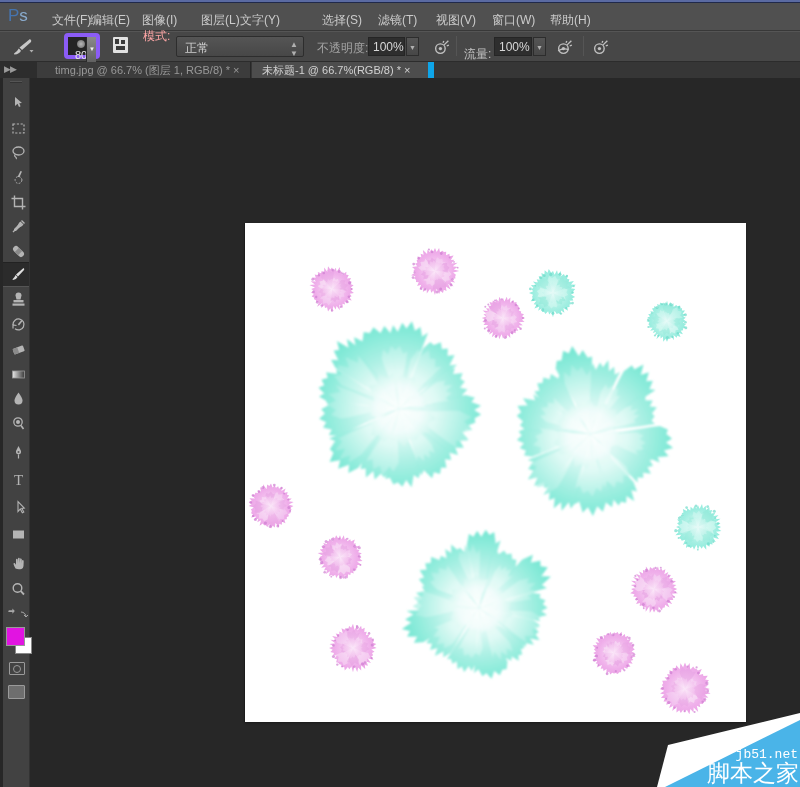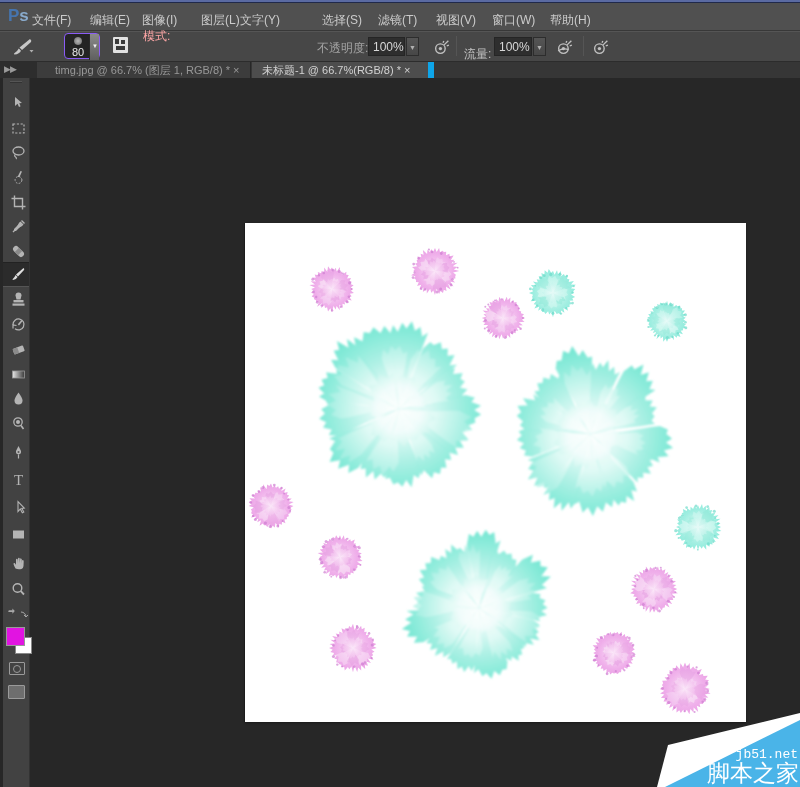--- a/index.html
+++ b/index.html
@@ -1,52 +1,56 @@
 <!DOCTYPE html>
 <html><head><meta charset="utf-8">
 <style>
 *{margin:0;padding:0;box-sizing:border-box}
 body{width:800px;height:787px;overflow:hidden;font-family:"Liberation Sans",sans-serif;font-size:12px;background:#272727;position:relative}
 </style></head>
 <body>
 <div style="position:absolute;left:0;top:0;width:800px;height:2px;background:#5a6aa2"></div>
 <div style="position:absolute;left:0;top:2px;width:800px;height:1px;background:#20294a"></div>
 <div style="position:absolute;left:0;top:3px;width:800px;height:28px;background:#505050;border-bottom:1px solid #383838;color:#cbcbcb">
-  <span style="position:absolute;left:8px;top:3px;font-size:17px;font-weight:bold;color:#4674ae">P<span style="color:#8aabcd">s</span></span>
-  <span style="position:absolute;left:32px;top:9px">文件(F)</span>
+  <span style="position:absolute;left:8px;top:3px;font-size:17px;font-weight:normal;color:#4674ae">P<span style="color:#8aabcd">s</span></span>
+  <span style="position:absolute;left:52px;top:9px">文件(F)</span>
     <span style="position:absolute;left:90px;top:9px">编辑(E)</span>
     <span style="position:absolute;left:142px;top:9px">图像(I)</span>
     <span style="position:absolute;left:201px;top:9px">图层(L)</span>
     <span style="position:absolute;left:240px;top:9px">文字(Y)</span>
     <span style="position:absolute;left:322px;top:9px">选择(S)</span>
     <span style="position:absolute;left:378px;top:9px">滤镜(T)</span>
     <span style="position:absolute;left:436px;top:9px">视图(V)</span>
     <span style="position:absolute;left:492px;top:9px">窗口(W)</span>
     <span style="position:absolute;left:550px;top:9px">帮助(H)</span>
 </div>
 <div style="position:absolute;left:0;top:31px;width:800px;height:31px;background:#474747;border-top:1px solid #555;border-bottom:1px solid #2c2c2c">
 </div>
 <div style="position:absolute;left:0;top:0;width:800px;height:787px;pointer-events:none">
 <svg style="position:absolute;left:10px;top:37px" width="26" height="20" viewBox="0 0 26 20">
  <path d="M20 2 Q22 3.5 21 5 L12 13 L9.5 10.5 Z" fill="#c8c8c8"></path>
  <path d="M8.8 11.5 L11 13.7 Q9.5 17 4.5 17.5 Q3.5 17.3 4.3 16.3 Q7 14.8 8.8 11.5 Z" fill="#c8c8c8"></path>
  <path d="M23.5 14 l4 0 l-2 2.5 Z" fill="#b0b0b0" transform="translate(-4,-1)"></path>
 </svg>
-<div style="position:absolute;left:64px;top:33px;width:36px;height:26px;background:#242424;border:1px solid #8b5cf6;border-radius:4px">
+<div style="position:absolute;left:64px;top:33px;width:36px;height:26px;background:#242424;border:4px solid #8b5cf6;border-radius:4px">
   <div style="position:absolute;left:9px;top:3px;width:8px;height:8px;border-radius:50%;background:radial-gradient(circle,#b8b8b8 0%,#888 60%,#242424 100%)"></div>
   <div style="position:absolute;left:0;top:12px;width:26px;text-align:center;font-size:11px;color:#e8e8e8">80</div>
   <div style="position:absolute;right:0px;top:0px;width:10px;height:26px;background:linear-gradient(#8a8a8a,#5f5f5f);border-left:1px solid #2a2a2a"></div>
   <div style="position:absolute;right:1px;top:9px;color:#f0f0f0;font-size:6px">▼</div>
 </div>
 <div style="position:absolute;left:113px;top:37px;width:15px;height:16px;background:#e2e2e2;border-radius:1px">
   <div style="position:absolute;left:2px;top:2px;width:4px;height:5px;background:#3a3a3a"></div>
   <div style="position:absolute;left:8px;top:3px;width:4px;height:4px;background:#3a3a3a"></div>
   <div style="position:absolute;left:3px;top:9px;width:9px;height:4px;background:#3a3a3a"></div>
 </div>
 <span style="position:absolute;left:143px;top:28px;color:#fca5a5">模式:</span>
+<div style="position:absolute;left:176px;top:36px;width:128px;height:21px;background:linear-gradient(#555,#474747);border:1px solid #2d2d2d;border-radius:2px">
+  <span style="position:absolute;left:8px;top:3px;color:#cfcfcf">正常</span>
+  <span style="position:absolute;right:5px;top:3px;color:#b0b0b0;font-size:8px">▲<br>▼</span>
+</div>
 <span style="position:absolute;left:317px;top:40px;color:#a3a3a3">不透明度:</span>
 <div style="position:absolute;left:368px;top:37px;width:37px;height:19px;background:#2e2e2e;border:1px solid #252525">
   <span style="position:absolute;left:4px;top:2px;color:#d8d8d8">100%</span>
 </div>
 <div style="position:absolute;left:406px;top:37px;width:13px;height:19px;background:linear-gradient(#555,#474747);border:1px solid #2d2d2d">
   <span style="position:absolute;left:2px;top:6px;color:#b0b0b0;font-size:7px">▼</span>
 </div>
 <div style="position:absolute;left:433px;top:38px;width:18px;height:18px"><svg width="18" height="18" viewBox="0 0 17 17">
         <circle cx="7" cy="10" r="4.5" fill="none" stroke="#c0c0c0" stroke-width="1.3"></circle>
         <circle cx="7" cy="10" r="1.6" fill="#c0c0c0"></circle>

